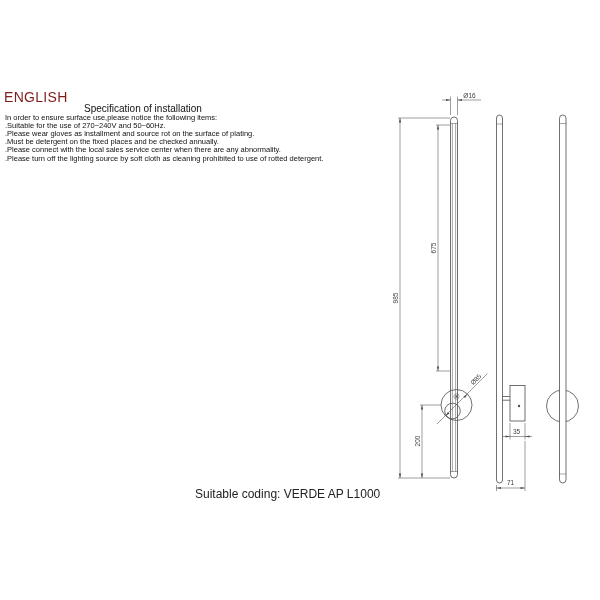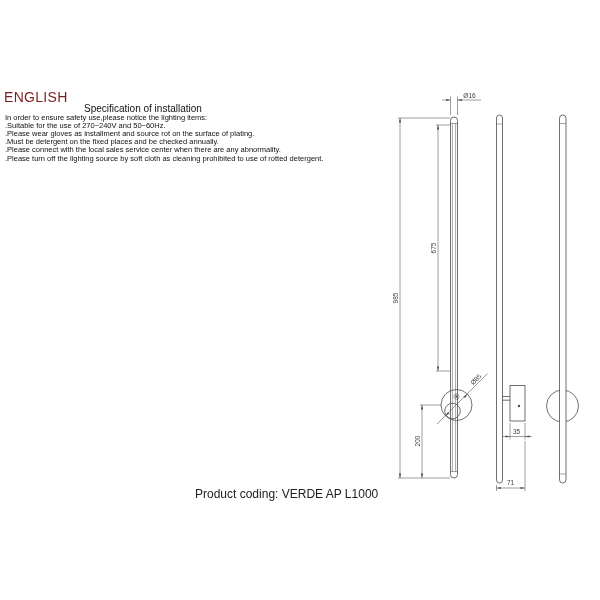--- a/index.html
+++ b/index.html
@@ -29,21 +29,21 @@
   svg .white{fill:#ffffff;}
   svg text{font-family:"Liberation Sans",sans-serif;font-size:6.5px;fill:#3d3d3d;}
 </style>
 </head>
 <body>
 
 <div class="lang-title">ENGLISH</div>
 <div class="spec-title">Specification of installation</div>
 
 <div class="spec-block">
-  <div>In order to ensure safety use,please notice the lighting items:</div>
+  <div>In order to ensure surface use,please notice the following items:</div>
   <div>.Suitable for the use of 270~240V and 50~60Hz.</div>
   <div>.Please wear gloves as installment and source rot on the surface of plating.</div>
   <div>.Must be detergent on the fixed places and be checked annually.</div>
   <div>.Please connect with the local sales service center when there are any abnormality.</div>
   <div>.Please turn off the lighting source by soft cloth as cleaning prohibited to use of rotted detergent.</div>
 </div>
 
 <svg class="drawing" width="600" height="600" viewBox="0 0 600 600">
 
   <g>
@@ -118,13 +118,13 @@
 
     <line class="dim" x1="496.5" y1="485" x2="496.5" y2="491"></line>
     <line class="dim" x1="525" y1="441" x2="525" y2="491"></line>
     <line class="dim" x1="496.5" y1="488" x2="525" y2="488"></line>
     <polygon class="arr" points="496.5,488 501,486.9 501,489.1"></polygon>
     <polygon class="arr" points="525,488 520.5,486.9 520.5,489.1"></polygon>
     <text x="510.5" y="485" text-anchor="middle" font-size="6">71</text>
   </g>
 </svg>
 
-<div class="product-coding">Product coding: VERDE AP L1000</div>
+<div class="product-coding">Suitable coding: VERDE AP L1000</div>
 
 </body></html>

